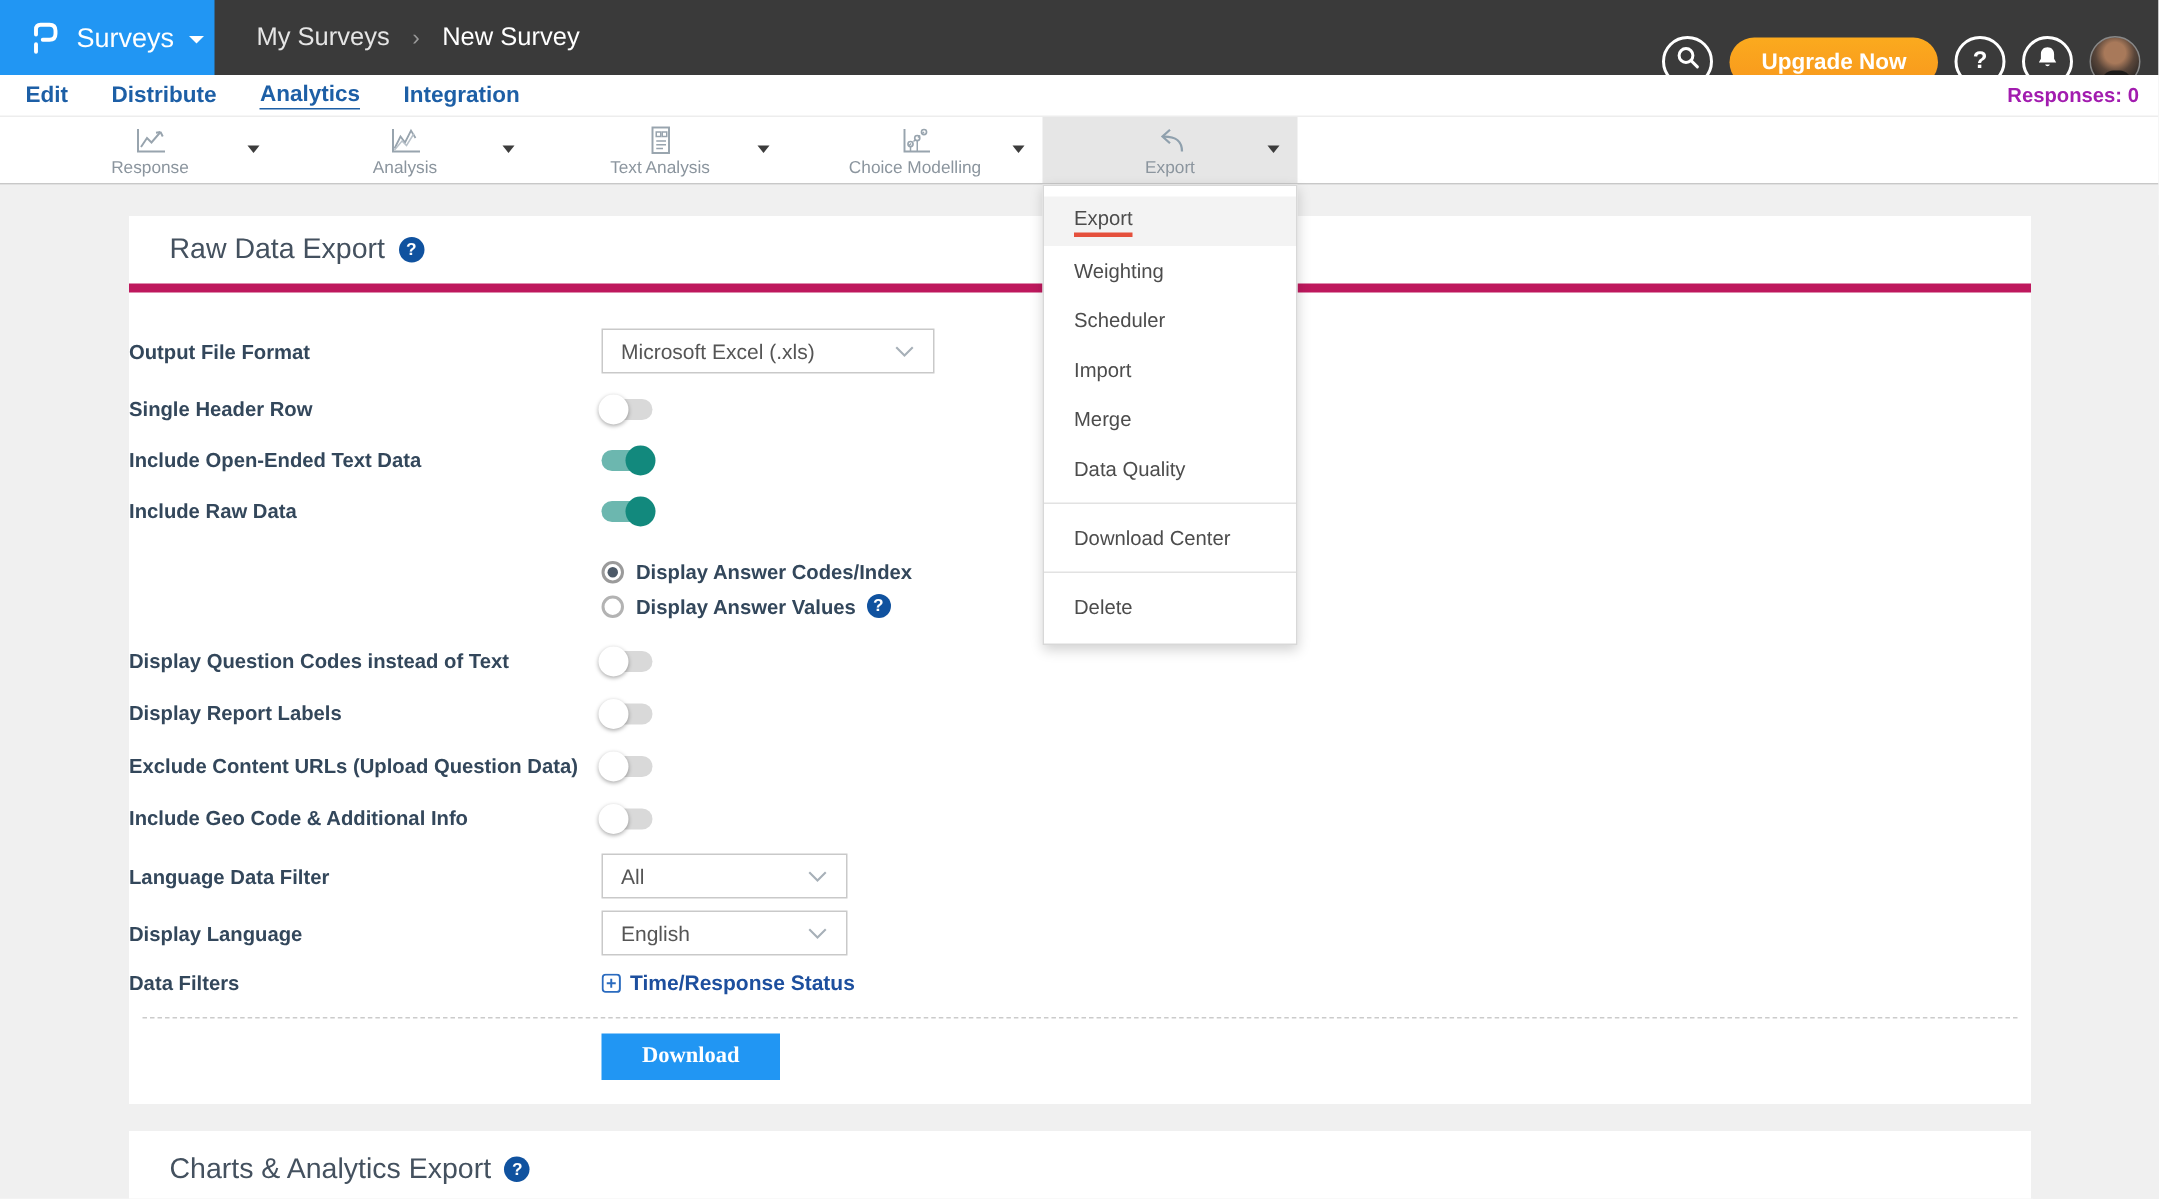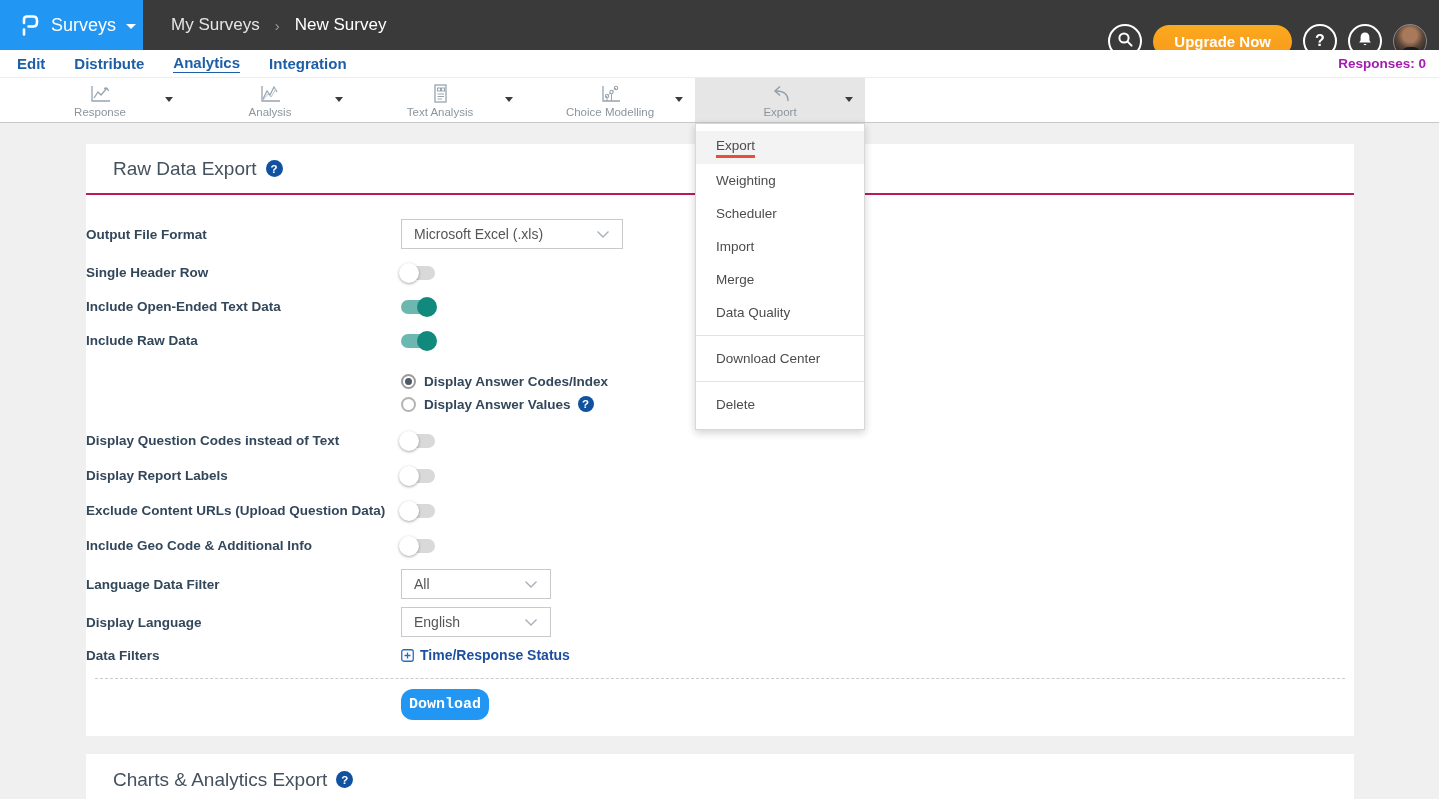--- a/index.html
+++ b/index.html
@@ -41,52 +41,52 @@
   .dropdown { position:absolute; left:695px; top:123px; width:170px; background:#fff; border:1px solid #d8d8d8; box-shadow:0 3px 8px rgba(0,0,0,.18); z-index:20; padding:7px 0 8px 0; }
   .dd-item { height:33px; display:flex; align-items:center; padding-left:20px; font-size:13.5px; color:#4c4c4c; cursor:pointer; }
   .dd-item.active { background:#f3f3f3; }
   .dd-item.active span { border-bottom:3px solid #e5503c; padding-bottom:2px; }
   .dd-divider { border-top:1px solid #e2e2e2; margin:6px 0; }
 
   
   .card { background:#fff; margin:0 85px 0 86px; }
   .card1 { margin-top:21px; }
   .card2 { margin-top:18px; height:120px; }
-  .card-head { height:51px; display:flex; align-items:center; padding-left:27px; border-bottom:2px solid #be185d; }
+  .card-head { height:51px; display:flex; align-items:center; padding-left:27px; border-bottom:6px solid #be185d; }
   .card-title { font-size:19px; color:#44515f; margin-right:9px; }
   .help-ic { width:17px; height:17px; border-radius:50%; background:#10529f; color:#fff; font-size:11.5px; font-weight:bold; display:flex; align-items:center; justify-content:center; cursor:pointer; }
   .help-ic.sm { width:16px; height:16px; }
 
   
   .form-body { padding-top:12px; padding-bottom:16px; }
   .frow { display:flex; align-items:center; }
   .flabel { width:300px; text-align:left; margin-right:15px; font-weight:bold; font-size:13.5px; color:#33475b; flex-shrink:0; }
   .sel { height:30px; border:1px solid #c9c9c9; background:#fff; display:flex; align-items:center; justify-content:space-between; padding:0 12px; font-size:14px; color:#555; cursor:pointer; }
-  .sel.w-lg { width:222px; } .sel.w-sm { width:150px; }
+  .sel.w-lg { width:222px; } .sel.w-sm { width:164px; }
   .chev svg { display:block; }
 
   .tgl { width:34px; height:14px; border-radius:7px; position:relative; cursor:pointer; }
   .tgl.off { background:#d9d9d9; }
   .tgl.on  { background:#6cb7af; }
   .knob { width:20px; height:20px; border-radius:50%; position:absolute; top:-3px; }
   .tgl.off .knob { left:-2px; background:#fff; box-shadow:0 1px 3px rgba(0,0,0,.35); }
   .tgl.on  .knob { right:-2px; background:#12897d; }
 
   .radio-row { display:flex; align-items:center; margin-bottom:7px; }
   .radio { width:15px; height:15px; border-radius:50%; border:2px solid #b3b3b3; margin-right:8px; display:flex; align-items:center; justify-content:center; cursor:pointer; flex-shrink:0; }
   .radio.sel-on { border-color:#9b9b9b; }
   .radio .dot { width:7px; height:7px; border-radius:50%; background:#4d5a68; }
   .radio-label { font-weight:bold; font-size:13.5px; color:#33475b; margin-right:7px; }
 
   .filters-link { display:flex; align-items:center; color:#1d4f9e; font-size:14px; font-weight:bold; cursor:pointer; }
   .filters-link svg { margin-right:6px; display:block; }
 
   .dashed-div { border-top:1px dashed #cbcbcb; margin:15px 9px 10px 9px; }
   .dl-row { padding-left:315px; }
-  .dl-btn { height:31px; background:#2196f3; border:none; border-radius:12px; color:#fff; font-size:15px; font-weight:bold; font-family:Liberation Mono, monospace; padding:0 8px; cursor:pointer; }
+  .dl-btn { height:31px; background:#2196f3; border:none; border-radius:0; color:#fff; font-size:15px; font-weight:bold; font-family:Liberation Serif, serif; padding:0 27px; cursor:pointer; }
 
   
   .mt12{margin-top:12px;} .mt10{margin-top:10px;} .mt20{margin-top:20px;} .mt26{margin-top:26px;}
   .mt21{margin-top:21px;} .mt16{margin-top:16px;} .mt8{margin-top:8px;} .mt19{margin-top:19px;}
 </style>
 </head>
 <body>
 
 <div class="topbar">
   <div class="logo-block">

